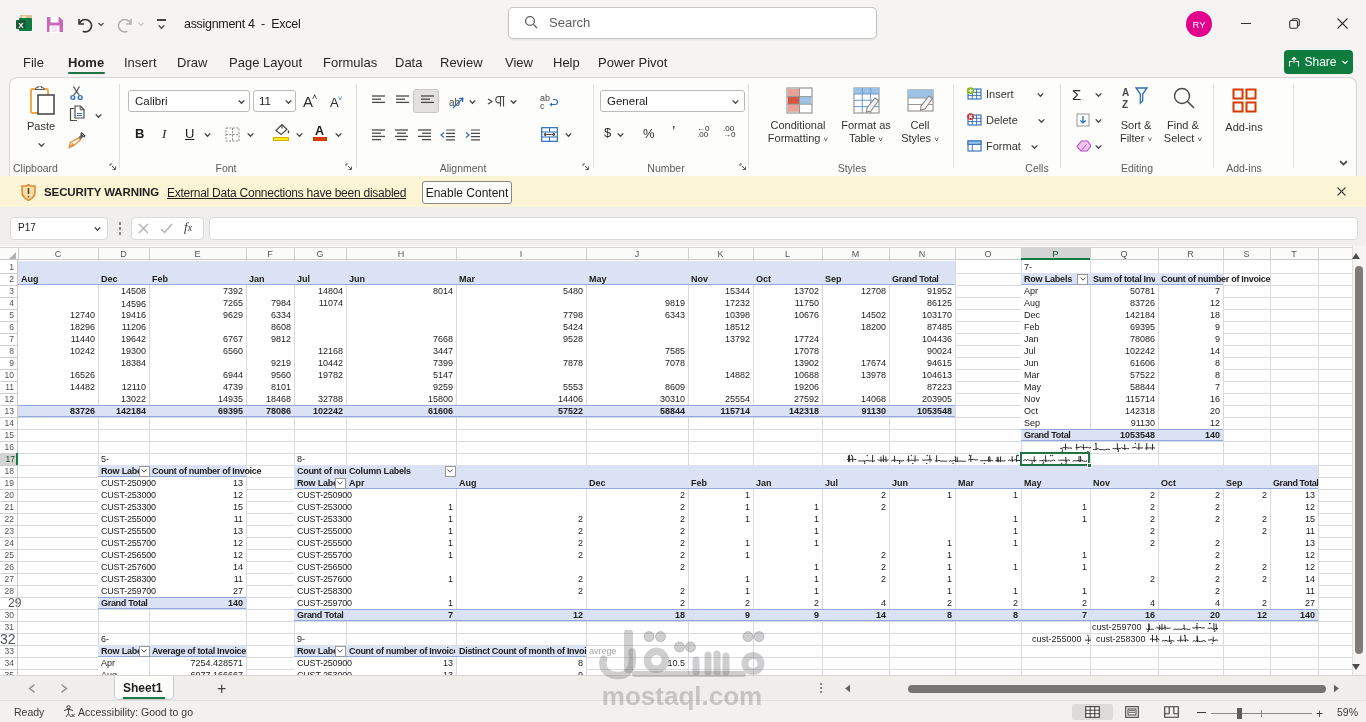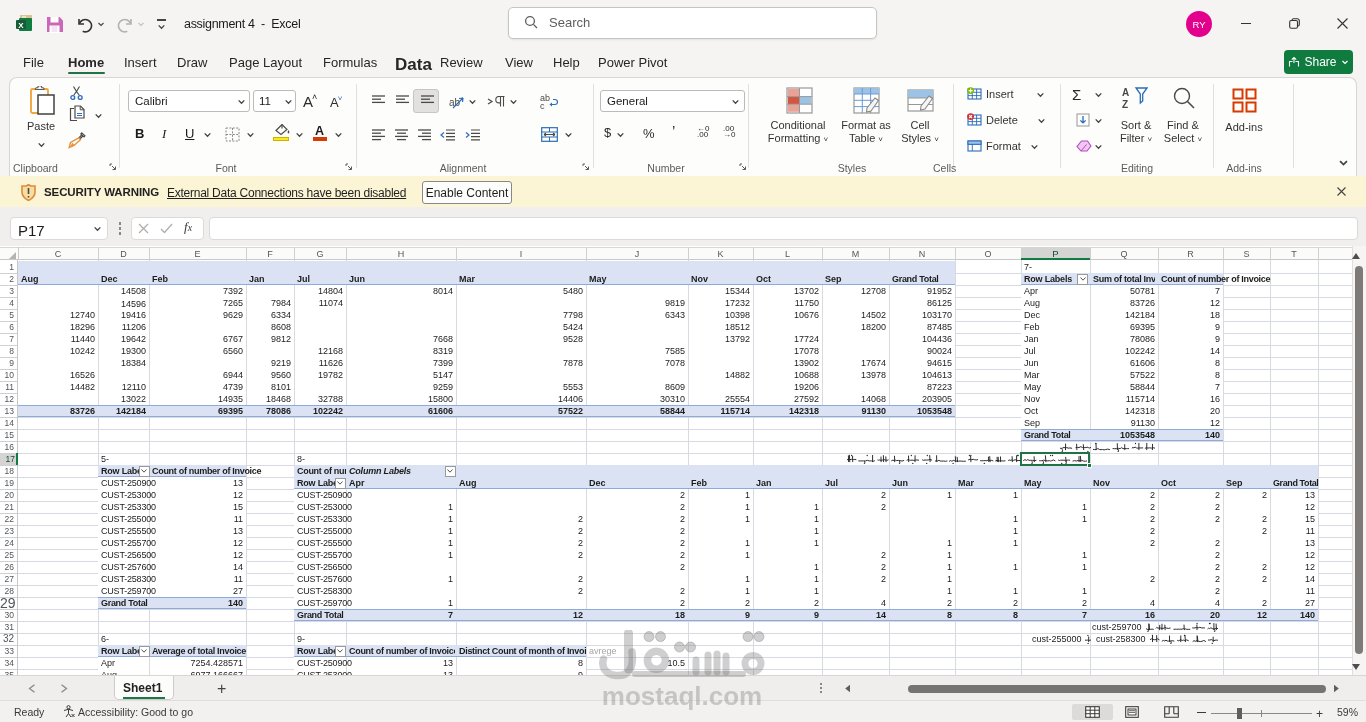--- a/index.html
+++ b/index.html
@@ -58,21 +58,21 @@
   </svg>
 <svg class="ab" style="left:1337px;top:18px" width="11" height="11" viewBox="0 0 11 11">
     <path d="M0.5 0.5 L10.5 10.5 M10.5 0.5 L0.5 10.5" stroke="#333" stroke-width="1.1"></path>
   </svg>
 <div class="ab" style="left:23px;top:55px;font-size:13px;color:#262626;font-weight:normal">File</div>
 <div class="ab" style="left:68px;top:55px;font-size:13px;color:#262626;font-weight:bold">Home</div>
 <div class="ab" style="left:124px;top:55px;font-size:13px;color:#262626;font-weight:normal">Insert</div>
 <div class="ab" style="left:177px;top:55px;font-size:13px;color:#262626;font-weight:normal">Draw</div>
 <div class="ab" style="left:229px;top:55px;font-size:13px;color:#262626;font-weight:normal">Page Layout</div>
 <div class="ab" style="left:323px;top:55px;font-size:13px;color:#262626;font-weight:normal">Formulas</div>
-<div class="ab" style="left:395px;top:55px;font-size:17px;color:#262626;font-weight:bold">Data</div>
+<div class="ab" style="left:395px;top:55px;font-size:13px;color:#262626;font-weight:normal">Data</div>
 <div class="ab" style="left:440px;top:55px;font-size:13px;color:#262626;font-weight:normal">Review</div>
 <div class="ab" style="left:505px;top:55px;font-size:13px;color:#262626;font-weight:normal">View</div>
 <div class="ab" style="left:553px;top:55px;font-size:13px;color:#262626;font-weight:normal">Help</div>
 <div class="ab" style="left:598px;top:55px;font-size:13px;color:#262626;font-weight:normal">Power Pivot</div>
 <div class="ab" style="left:68px;top:71.5px;width:37px;height:2.5px;background:#217346;border-radius:2px"></div>
 <div class="ab" style="left:1284px;top:50px;width:69px;height:24px;background:#0f7b3f;border-radius:4px;color:#fff;font-size:12px;display:flex;align-items:center;justify-content:center;gap:4px">
 <svg width="12" height="12" viewBox="0 0 12 12">
       <path d="M1.5 10.5 v-5 h3" fill="none" stroke="#fff" stroke-width="1.1"></path>
       <path d="M10.5 10.5 v-5 h-3" fill="none" stroke="#fff" stroke-width="1.1"></path>
       <path d="M6 7 V1.5 M6 1.5 L3.8 3.7 M6 1.5 L8.2 3.7" fill="none" stroke="#fff" stroke-width="1.1"></path>
@@ -89,21 +89,21 @@
 <div class="ab" style="left:748px;top:84px;width:1px;height:84px;background:#e2e0de"></div>
 <div class="ab" style="left:953px;top:84px;width:1px;height:84px;background:#e2e0de"></div>
 <div class="ab" style="left:1060px;top:84px;width:1px;height:84px;background:#e2e0de"></div>
 <div class="ab" style="left:1213px;top:84px;width:1px;height:84px;background:#e2e0de"></div>
 <div class="ab" style="left:1293px;top:84px;width:1px;height:84px;background:#e2e0de"></div>
 <div class="ab" style="left:13px;top:162px;width:90px;text-align:left;font-size:10.5px;color:#5c5b5a">Clipboard</div>
 <div class="ab" style="left:181px;top:162px;width:90px;text-align:center;font-size:10.5px;color:#5c5b5a">Font</div>
 <div class="ab" style="left:418px;top:162px;width:90px;text-align:center;font-size:10.5px;color:#5c5b5a">Alignment</div>
 <div class="ab" style="left:621px;top:162px;width:90px;text-align:center;font-size:10.5px;color:#5c5b5a">Number</div>
 <div class="ab" style="left:807px;top:162px;width:90px;text-align:center;font-size:10.5px;color:#5c5b5a">Styles</div>
-<div class="ab" style="left:933px;top:162px;width:90px;font-size:10.5px;color:#5c5b5a">Cells</div>
+<div class="ab" style="left:992px;top:162px;width:90px;text-align:center;font-size:10.5px;color:#5c5b5a">Cells</div>
 <div class="ab" style="left:1092px;top:162px;width:90px;text-align:center;font-size:10.5px;color:#5c5b5a">Editing</div>
 <div class="ab" style="left:1199px;top:162px;width:90px;text-align:center;font-size:10.5px;color:#5c5b5a">Add-ins</div>
 <svg class="ab" style="left:109px;top:163px" width="8" height="8" viewBox="0 0 8 8">
     <path d="M1 1 h2 M1 1 v2 M3 3 l3.4 3.4 M6.5 3.5 v3 h-3" fill="none" stroke="#5c5b5a" stroke-width="1"></path>
   </svg>
 <svg class="ab" style="left:345px;top:163px" width="8" height="8" viewBox="0 0 8 8">
     <path d="M1 1 h2 M1 1 v2 M3 3 l3.4 3.4 M6.5 3.5 v3 h-3" fill="none" stroke="#5c5b5a" stroke-width="1"></path>
   </svg>
 <svg class="ab" style="left:582px;top:163px" width="8" height="8" viewBox="0 0 8 8">
     <path d="M1 1 h2 M1 1 v2 M3 3 l3.4 3.4 M6.5 3.5 v3 h-3" fill="none" stroke="#5c5b5a" stroke-width="1"></path>
@@ -359,21 +359,21 @@
 <path d="M7.5 4 v6 M7.5 12 v1.6" stroke="#4a4a4a" stroke-width="1.6"></path>
   </svg>
 <div class="ab b" style="left:44px;top:186px;font-size:11.5px;color:#1f1f1f;letter-spacing:-0.1px">SECURITY WARNING</div>
 <div class="ab" style="left:167px;top:186px;font-size:12px;color:#1f1f1f;text-decoration:underline;letter-spacing:-0.25px">External Data Connections have been disabled</div>
 <div class="ab" style="left:422px;top:181px;width:90px;height:23px;background:#fdfdfc;border:1px solid #8a8886;border-radius:3px;font-size:12px;color:#1f1f1f;display:flex;align-items:center;justify-content:center">Enable Content</div>
 <svg class="ab" style="left:1337px;top:187px" width="9" height="9" viewBox="0 0 9 9">
     <path d="M0.5 0.5 L8.5 8.5 M8.5 0.5 L0.5 8.5" stroke="#444" stroke-width="1.1"></path>
   </svg>
 <div class="ab" style="left:0;top:207px;width:1366px;height:39px;background:#f1efee"></div>
 <div class="ab" style="left:10px;top:217px;width:98px;height:23px;background:#fff;border:1px solid #dcdad8;border-radius:4px"></div>
-<div class="ab" style="left:18px;top:222px;font-size:15px;color:#1b1b1b">P17</div>
+<div class="ab" style="left:18px;top:222px;font-size:10px;color:#1b1b1b">P17</div>
 <svg class="ab" style="left:92.5px;top:224.0px" width="9" height="9" viewBox="0 0 8 8">
     <path d="M1.5 3 L4 5.5 L6.5 3" fill="none" stroke="#444" stroke-width="1.2"></path>
   </svg>
 <div class="ab" style="left:119px;top:222px;width:2px;height:2.5px;background:#8a8886;box-shadow:0 5px #8a8886,0 10px #8a8886"></div>
 <div class="ab" style="left:131px;top:217px;width:73px;height:23px;background:#fff;border:1px solid #dcdad8;border-radius:4px"></div>
 <svg class="ab" style="left:138px;top:223px" width="11" height="11" viewBox="0 0 11 11">
     <path d="M1 1 L10 10 M10 1 L1 10" stroke="#b0aeac" stroke-width="1.3"></path>
   </svg>
 <svg class="ab" style="left:160px;top:223px" width="13" height="11" viewBox="0 0 13 11">
     <path d="M1 6 L4.5 9.5 L12 1" fill="none" stroke="#b0aeac" stroke-width="1.3"></path>
@@ -474,27 +474,27 @@
 <div class="ab" style="left:0;top:537px;width:17px;height:12px;font-size:8.5px;color:#51555a;text-align:right;padding-right:3px;line-height:12px">24</div>
 <div class="ab" style="left:0;top:549px;width:18px;height:1px;background:#d0d0d0"></div>
 <div class="ab" style="left:0;top:549px;width:17px;height:12px;font-size:8.5px;color:#51555a;text-align:right;padding-right:3px;line-height:12px">25</div>
 <div class="ab" style="left:0;top:561px;width:18px;height:1px;background:#d0d0d0"></div>
 <div class="ab" style="left:0;top:561px;width:17px;height:12px;font-size:8.5px;color:#51555a;text-align:right;padding-right:3px;line-height:12px">26</div>
 <div class="ab" style="left:0;top:573px;width:18px;height:1px;background:#d0d0d0"></div>
 <div class="ab" style="left:0;top:573px;width:17px;height:12px;font-size:8.5px;color:#51555a;text-align:right;padding-right:3px;line-height:12px">27</div>
 <div class="ab" style="left:0;top:585px;width:18px;height:1px;background:#d0d0d0"></div>
 <div class="ab" style="left:0;top:585px;width:17px;height:12px;font-size:8.5px;color:#51555a;text-align:right;padding-right:3px;line-height:12px">28</div>
 <div class="ab" style="left:0;top:597px;width:18px;height:1px;background:#d0d0d0"></div>
-<div class="ab" style="left:0;top:597px;width:17px;height:12px;font-size:14px;color:#51555a;text-align:right;padding-right:3px;line-height:12px">29</div>
+<div class="ab" style="left:8px;top:597px;width:17px;height:12px;font-size:12px;color:#51555a;padding-right:3px;line-height:12px">29</div>
 <div class="ab" style="left:0;top:609px;width:18px;height:1px;background:#d0d0d0"></div>
 <div class="ab" style="left:0;top:609px;width:17px;height:12px;font-size:8.5px;color:#51555a;text-align:right;padding-right:3px;line-height:12px">30</div>
 <div class="ab" style="left:0;top:621px;width:18px;height:1px;background:#d0d0d0"></div>
 <div class="ab" style="left:0;top:621px;width:17px;height:12px;font-size:8.5px;color:#51555a;text-align:right;padding-right:3px;line-height:12px">31</div>
 <div class="ab" style="left:0;top:633px;width:18px;height:1px;background:#d0d0d0"></div>
-<div class="ab" style="left:0;top:633px;width:17px;height:12px;font-size:10px;color:#51555a;text-align:right;padding-right:3px;line-height:12px">32</div>
+<div class="ab" style="left:0;top:633px;width:17px;height:12px;font-size:14px;color:#51555a;text-align:right;padding-right:3px;line-height:12px">32</div>
 <div class="ab" style="left:0;top:645px;width:18px;height:1px;background:#d0d0d0"></div>
 <div class="ab" style="left:0;top:645px;width:17px;height:12px;font-size:8.5px;color:#51555a;text-align:right;padding-right:3px;line-height:12px">33</div>
 <div class="ab" style="left:0;top:657px;width:18px;height:1px;background:#d0d0d0"></div>
 <div class="ab" style="left:0;top:657px;width:17px;height:12px;font-size:8.5px;color:#51555a;text-align:right;padding-right:3px;line-height:12px">34</div>
 <div class="ab" style="left:0;top:669px;width:18px;height:1px;background:#d0d0d0"></div>
 <div class="ab" style="left:0;top:669px;width:17px;height:12px;font-size:8.5px;color:#51555a;text-align:right;padding-right:3px;line-height:12px">35</div>
 <div class="ab" style="left:0;top:681px;width:18px;height:1px;background:#d0d0d0"></div>
 <div class="ab" style="left:17px;top:260px;width:1px;height:415px;background:#c8c8c8"></div>
 <div class="ab" style="left:0;top:453px;width:18px;height:12px;background:#d4d4d4;border-right:2px solid #107c41"></div>
 <div class="ab" style="left:0;top:453px;width:15px;height:12px;font-size:8.5px;color:#174d2c;text-align:right;line-height:12px">17</div>
@@ -650,27 +650,27 @@
 <div class="ct cr" style="left:246px;top:333px;width:45px">9812</div>
 <div class="ct cr" style="left:346px;top:333px;width:107px">7668</div>
 <div class="ct cr" style="left:456px;top:333px;width:127px">9528</div>
 <div class="ct cr" style="left:688px;top:333px;width:62px">13792</div>
 <div class="ct cr" style="left:753px;top:333px;width:66px">17724</div>
 <div class="ct cr" style="left:889px;top:333px;width:63px">104436</div>
 <div class="ct cr" style="left:18px;top:345px;width:77px">10242</div>
 <div class="ct cr" style="left:98px;top:345px;width:48px">19300</div>
 <div class="ct cr" style="left:149px;top:345px;width:94px">6560</div>
 <div class="ct cr" style="left:294px;top:345px;width:49px">12168</div>
-<div class="ct cr" style="left:346px;top:345px;width:107px">8319</div>
+<div class="ct cr" style="left:346px;top:345px;width:107px">3447</div>
 <div class="ct cr" style="left:586px;top:345px;width:99px">7585</div>
 <div class="ct cr" style="left:753px;top:345px;width:66px">17078</div>
 <div class="ct cr" style="left:889px;top:345px;width:63px">90024</div>
 <div class="ct cr" style="left:98px;top:357px;width:48px">18384</div>
 <div class="ct cr" style="left:246px;top:357px;width:45px">9219</div>
-<div class="ct cr" style="left:294px;top:357px;width:49px">11626</div>
+<div class="ct cr" style="left:294px;top:357px;width:49px">10442</div>
 <div class="ct cr" style="left:346px;top:357px;width:107px">7399</div>
 <div class="ct cr" style="left:456px;top:357px;width:127px">7878</div>
 <div class="ct cr" style="left:586px;top:357px;width:99px">7078</div>
 <div class="ct cr" style="left:753px;top:357px;width:66px">13902</div>
 <div class="ct cr" style="left:822px;top:357px;width:64px">17674</div>
 <div class="ct cr" style="left:889px;top:357px;width:63px">94615</div>
 <div class="ct cr" style="left:18px;top:369px;width:77px">16526</div>
 <div class="ct cr" style="left:149px;top:369px;width:94px">6944</div>
 <div class="ct cr" style="left:246px;top:369px;width:45px">9560</div>
 <div class="ct cr" style="left:294px;top:369px;width:49px">19782</div>
@@ -784,21 +784,21 @@
 <div class="ct" style="left:101px;top:561px;letter-spacing:-0.2px;">CUST-257600</div>
 <div class="ct cr" style="left:149px;top:561px;width:94px">14</div>
 <div class="ct" style="left:101px;top:573px;letter-spacing:-0.2px;">CUST-258300</div>
 <div class="ct cr" style="left:149px;top:573px;width:94px">11</div>
 <div class="ct" style="left:101px;top:585px;letter-spacing:-0.2px;">CUST-259700</div>
 <div class="ct cr" style="left:149px;top:585px;width:94px">27</div>
 <div class="ct b" style="left:101px;top:597px;letter-spacing:-0.3px;">Grand Total</div>
 <div class="ct cr b" style="left:149px;top:597px;width:94px">140</div>
 <div class="ct" style="left:297px;top:453px;">8-</div>
 <div class="ct b" style="left:297px;top:465px;width:49px;overflow:hidden;letter-spacing:-0.3px;">Count of num</div>
-<div class="ct b" style="left:349px;top:465px;letter-spacing:-0.2px;font-style:italic;">Column Labels</div>
+<div class="ct b" style="left:349px;top:465px;letter-spacing:-0.2px;">Column Labels</div>
 <div class="flt" style="left:444.5px;top:465.5px">
     <svg width="6" height="4" viewBox="0 0 6 4">
       <path d="M0.5 0.5 L3 3.2 L5.5 0.5" fill="none" stroke="#555" stroke-width="1"></path>
     </svg>
   </div>
 <div class="ct b" style="left:297px;top:477px;letter-spacing:-0.2px;">Row Label</div>
 <div class="flt" style="left:334.5px;top:477.5px">
     <svg width="6" height="4" viewBox="0 0 6 4">
       <path d="M0.5 0.5 L3 3.2 L5.5 0.5" fill="none" stroke="#555" stroke-width="1"></path>
     </svg>

